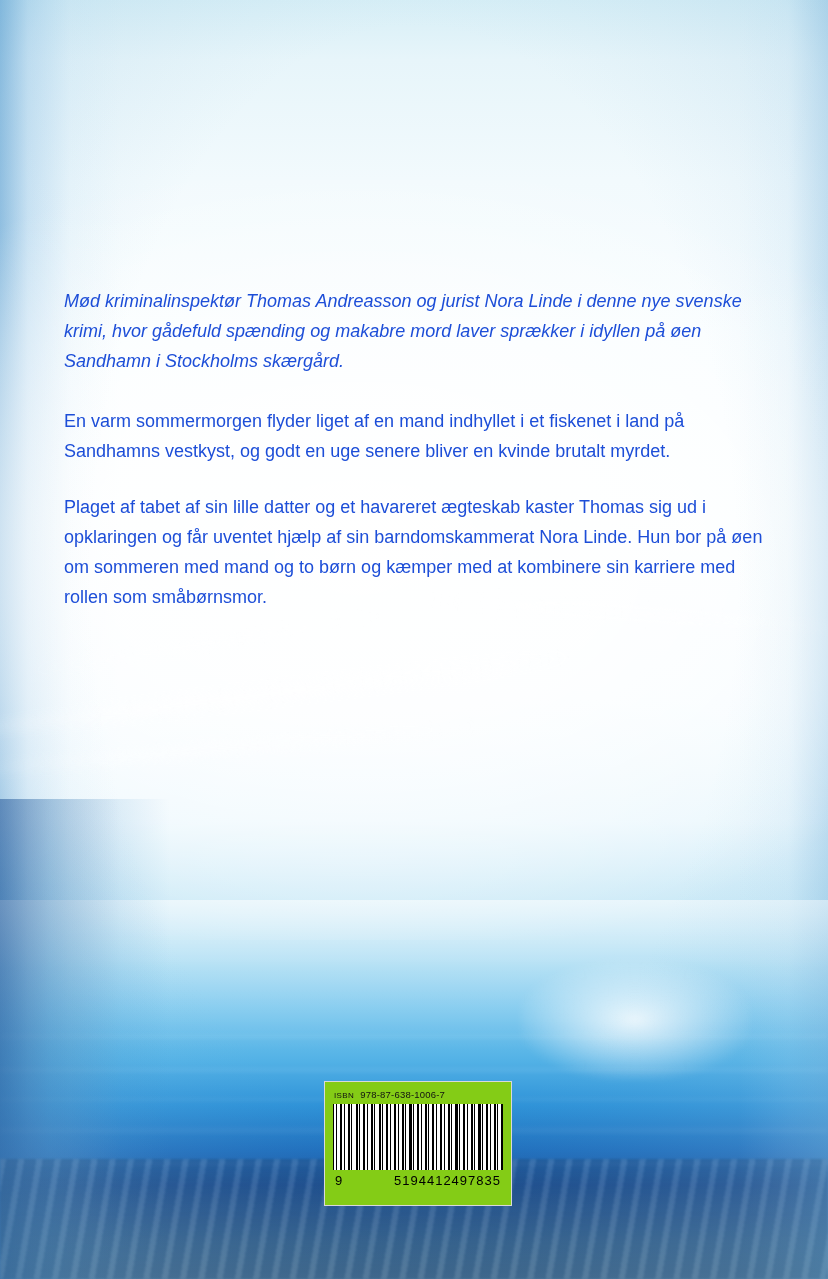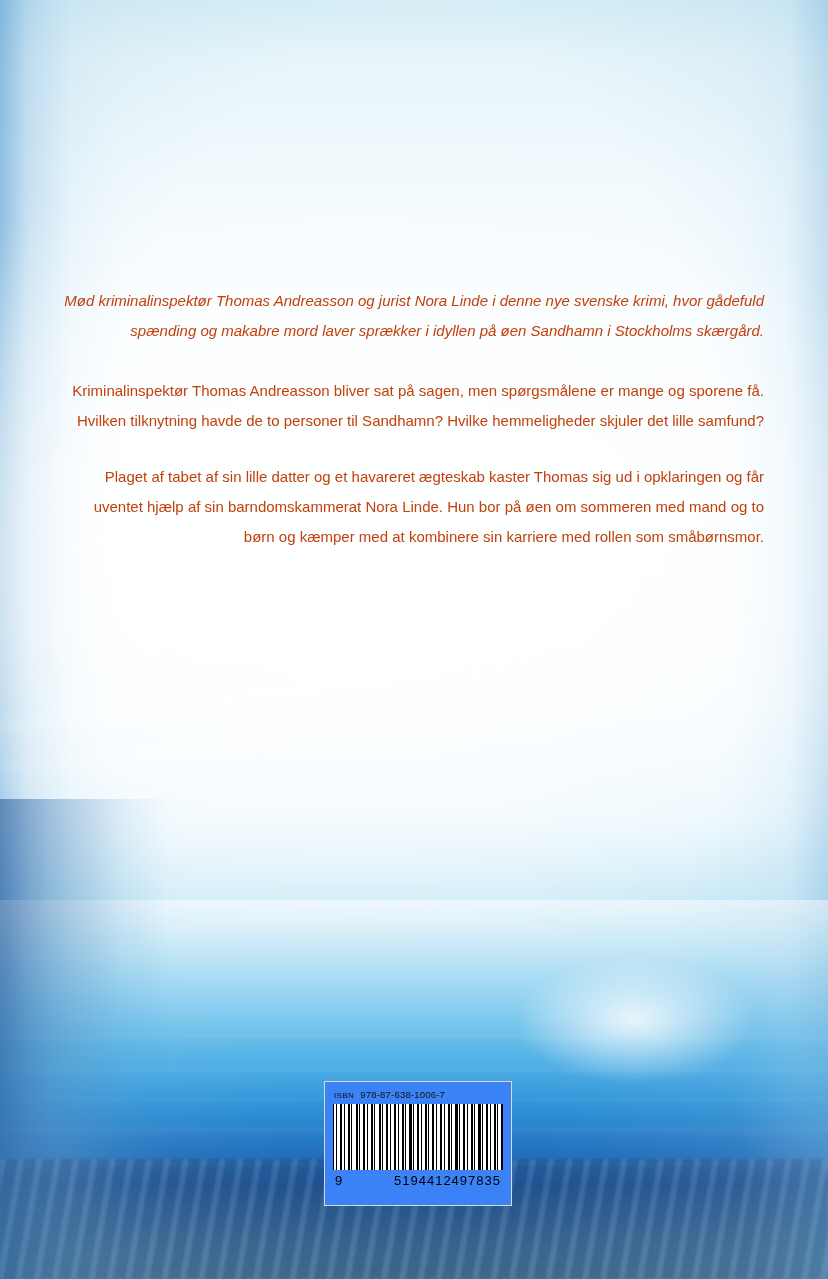--- a/index.html
+++ b/index.html
@@ -154,41 +154,41 @@
       rgba(110,170,210,0.30) 100%);
     pointer-events: none;
   }
 
   
   .blurb {
     position: absolute;
     left: 64px;
     top: 286px;
     width: 700px;
-    text-align: right;
-    color: #c2410c;
-    font-size: 15px;
+    text-align: left;
+    color: #1d4ed8;
+    font-size: 18px;
     line-height: 30px;
   }
   .blurb p {
     margin: 0 0 26px 0;
   }
   .blurb p.lead {
     font-style: italic;
     margin-bottom: 30px;
   }
 
   
   #barcode-block {
     position: absolute;
     left: 324px;
     top: 1081px;
     width: 188px;
     height: 125px;
-    background: #3b82f6;
+    background: #84cc16;
     border: 1px solid #d9d9d9;
     box-sizing: border-box;
     padding: 6px 8px 4px 8px;
   }
   .isbn-line {
     font-family: "Liberation Sans", sans-serif;
     font-size: 9.5px;
     color: #111111;
     letter-spacing: 0.2px;
     margin: 1px 0 4px 1px;
@@ -242,21 +242,21 @@
   <div class="wave wave-2"></div>
   <div class="wave wave-3"></div>
   <div class="wave wave-4"></div>
   <div class="wave wave-5"></div>
   <div class="bg-left-edge-bottom"></div>
   <div class="bg-foam"></div>
   <div class="bg-vignette"></div>
 
   <div class="blurb">
     <p class="lead">Mød kriminalinspektør Thomas Andreasson og jurist Nora Linde i denne nye svenske krimi, hvor gådefuld spænding og makabre mord laver sprækker i idyllen på øen Sandhamn i Stockholms skærgård.</p>
-    <p>Kriminalinspektør Thomas Andreasson bliver sat på sagen, men spørgsmålene er mange og sporene få. Hvilken tilknytning havde de to personer til Sandhamn? Hvilke hemmeligheder skjuler det lille samfund?</p>
+    <p>En varm sommermorgen flyder liget af en mand indhyllet i et fiskenet i land på Sandhamns vestkyst, og godt en uge senere bliver en kvinde brutalt myrdet.</p>
     <p>Plaget af tabet af sin lille datter og et havareret ægteskab kaster Thomas sig ud i opklaringen og får uventet hjælp af sin barndomskammerat Nora Linde. Hun bor på øen om sommeren med mand og to børn og kæmper med at kombinere sin karriere med rollen som småbørnsmor.</p>
   </div>
 
   <div id="barcode-block">
     <div class="isbn-line">
       <span class="isbn-word">ISBN</span><span>978-87-638-1006-7</span>
     </div>
     <div class="bars"></div>
     <div class="ean-digits">
       <span class="lead-digit">9</span>

